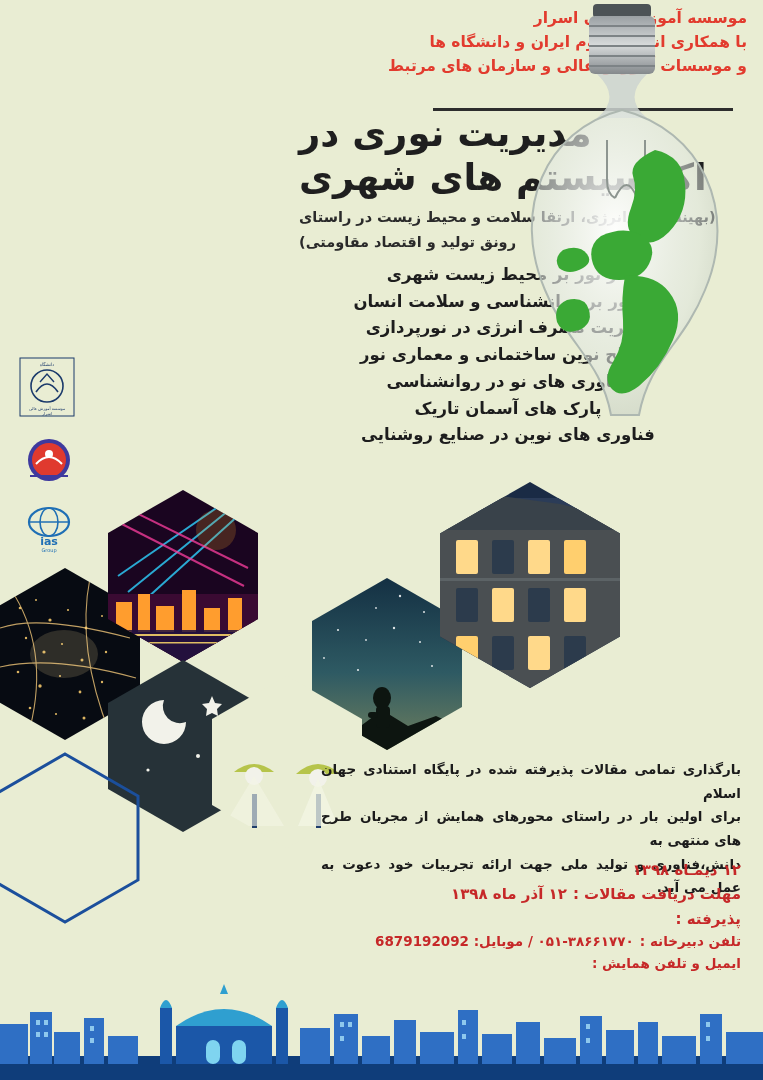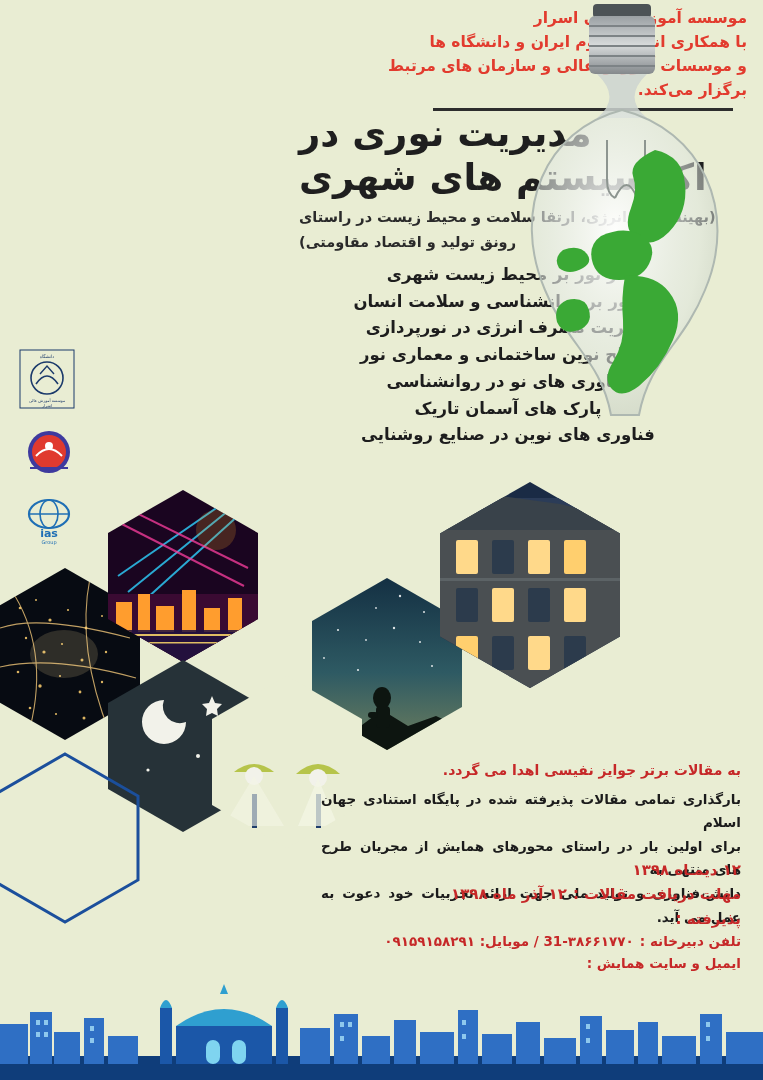--- a/index.html
+++ b/index.html
@@ -47,21 +47,21 @@
   .vt-small{left:62px;top:20px;font-size:17px;height:400px;color:#c62828;}
 
   
   .topics{
     position:absolute;right:20px;top:262px;width:470px;text-align:center;direction:rtl;
     color:#1d1d1d;font-size:16.5px;line-height:1.62;font-weight:600;
   }
   .topics div{white-space:nowrap;}
 
   
-  .logos{position:absolute;left:8px;top:344px;width:70px;}
+  .logos{position:absolute;left:8px;top:352px;width:70px;}
   .logo{margin-bottom:14px;display:block;}
 
   
   .bulb-wrap{position:absolute;left:505px;top:0px;width:258px;height:500px;}
 
   
   .hexes{position:absolute;left:-10px;top:468px;width:500px;height:400px;}
   .hex{
     position:absolute;width:150px;height:172px;
     clip-path:polygon(50% 0%,100% 25%,100% 75%,50% 100%,0% 75%,0% 25%);
@@ -93,21 +93,20 @@
 </style>
 </head>
 <body>
 
 <div class="poster">
 
   <div class="header-block">
     <div>موسسه آموزش عالی اسرار</div>
     <div>با همکاری انجمن نجوم ایران و دانشگاه ها</div>
     <div>و موسسات آموزش عالی و سازمان های مرتبط</div>
-    <div>برگزار می‌کند.</div>
   </div>
 
   <div class="rule"></div>
 
   <div class="title-fa">
     <div class="l1">مدیریت نوری در</div>
     <div class="l2">اکوسیستم های شهری</div>
   </div>
   <div class="subtitle-fa">
     <div>(بهینه‌سازی انرژی، ارتقا سلامت و محیط زیست در راستای</div>
@@ -365,43 +364,42 @@
     </div>
 
     <div class="hex-out" style="left:0px;top:284px;">
       <svg width="150" height="172" viewBox="0 0 150 172">
         <polygon points="75,2 148,44 148,128 75,170 2,128 2,44" fill="none" stroke="#1b4f9c" stroke-width="3"></polygon>
       </svg>
     </div>
   </div>
 
   <div class="para">
-    <span class="hi">به مقالات برتر جوایز نفیسی اهدا می گردد.</span>
     <div>بارگذاری تمامی مقالات پذیرفته شده در پایگاه استنادی جهان اسلام</div>
     <div>برای اولین بار در راستای محورهای همایش از مجریان طرح های منتهی به</div>
     <div>دانش،فناوری و تولید ملی جهت ارائه تجربیات خود دعوت به عمل می آید.</div>
   </div>
 
   <div class="details">
     <div class="row">
       <span class="val">۱۲ دیمـاه ۱۳۹۸</span>
     </div>
     <div class="row">
       <span class="lbl">مهلت دریافت مقالات :</span>
       <span class="val">۱۲ آذر ماه ۱۳۹۸</span>
     </div>
     <div class="row">
       <span class="lbl">پذیرفته :</span>
     </div>
     <div class="row small">
       <span class="lbl">تلفن دبیرخانه :</span>
-      <span class="val">31-۳۸۶۶۱۷۷۰ / موبایل: ۰۹۱۵۹۱۵۸۲۹۱</span>
+      <span class="val">۰۵۱-۳۸۶۶۱۷۷۰ / موبایل: 6879192092</span>
     </div>
     <div class="row small">
-      <span class="lbl">ایمیل و سایت همایش :</span>
+      <span class="lbl">ایمیل و تلفن همایش :</span>
     </div>
   </div>
 
   <div class="skyline">
     <svg width="763" height="110" viewBox="0 0 763 110">
       <rect y="86" width="763" height="24" fill="#0f3d7a"></rect>
 
       <g fill="#2f6fc4">
         <rect x="0" y="54" width="28" height="40"></rect>
           <rect x="30" y="42" width="22" height="52"></rect>

